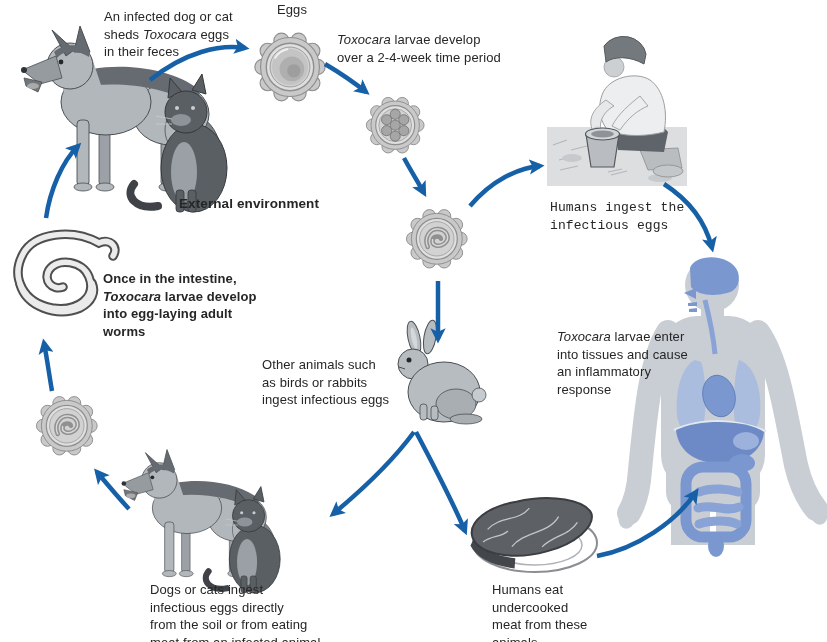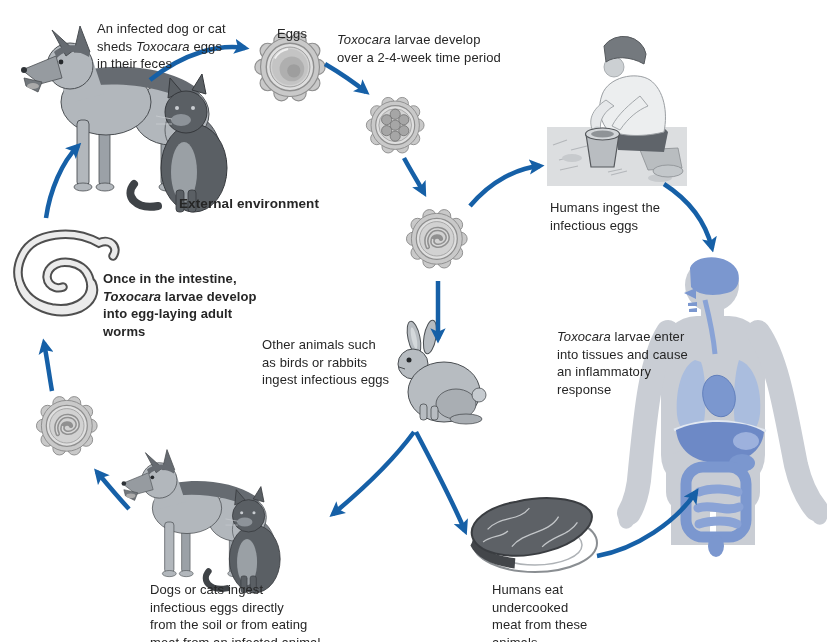--- a/index.html
+++ b/index.html
@@ -248,38 +248,38 @@
     <path class="arrow" marker-end="url(#ah)" d="M664,184 C692,202 706,224 712,248"></path>
     <path class="arrow" marker-end="url(#ah)" d="M414,432 C392,462 362,490 333,514"></path>
     <path class="arrow" marker-end="url(#ah)" d="M416,432 C434,466 452,500 465,531"></path>
     <path class="arrow" marker-end="url(#ah)" d="M597,556 C636,549 676,522 696,492"></path>
     <path class="arrow" marker-end="url(#ah)" d="M129,509 C117,496 107,484 97,472"></path>
     <path class="arrow" marker-end="url(#ah)" d="M52,391 C49,374 47,358 44,343"></path>
     <path class="arrow" marker-end="url(#ah)" d="M46,218 C50,190 62,162 78,146"></path>
   </g>
 </svg>
 
-<div class="lbl" style="left:97px;top:8px;margin-top:12px;">An infected dog or cat
+<div class="lbl" style="left:104px;top:8px;">An infected dog or cat
 sheds <i>Toxocara</i> eggs
 in their feces</div>
-<div class="lbl" style="left:277px;top:1px;margin-top:24px;">Eggs</div>
+<div class="lbl" style="left:277px;top:1px;">Eggs</div>
 <div class="lbl" style="left:337px;top:31px;"><i>Toxocara</i> larvae develop
 over a 2-4-week time period</div>
 <div class="lbl lbl-bold" style="left:179px;top:195px;text-align:center;">External environment</div>
-<div class="lbl" style="left:550px;top:199px;">Humans ingest the
+<div class="lbl" style="left:550px;top:199px;font-family:Liberation Mono, monospace;">Humans ingest the
 infectious eggs</div>
 <div class="lbl" style="left:557px;top:328px;"><i>Toxocara</i> larvae enter
 into tissues and cause
 an inflammatory
 response</div>
 <div class="lbl" style="left:103px;top:270px;font-weight:bold;">Once in the intestine,
 <i>Toxocara</i> larvae develop
 into egg-laying adult
 worms</div>
-<div class="lbl" style="left:262px;top:336px;">Other animals such
+<div class="lbl" style="left:262px;top:356px;">Other animals such
 as birds or rabbits
 ingest infectious eggs</div>
 <div class="lbl" style="left:492px;top:581px;">Humans eat
 undercooked
 meat from these
 animals</div>
 <div class="lbl" style="left:150px;top:581px;">Dogs or cats ingest
 infectious eggs directly
 from the soil or from eating
 meat from an infected animal</div>

